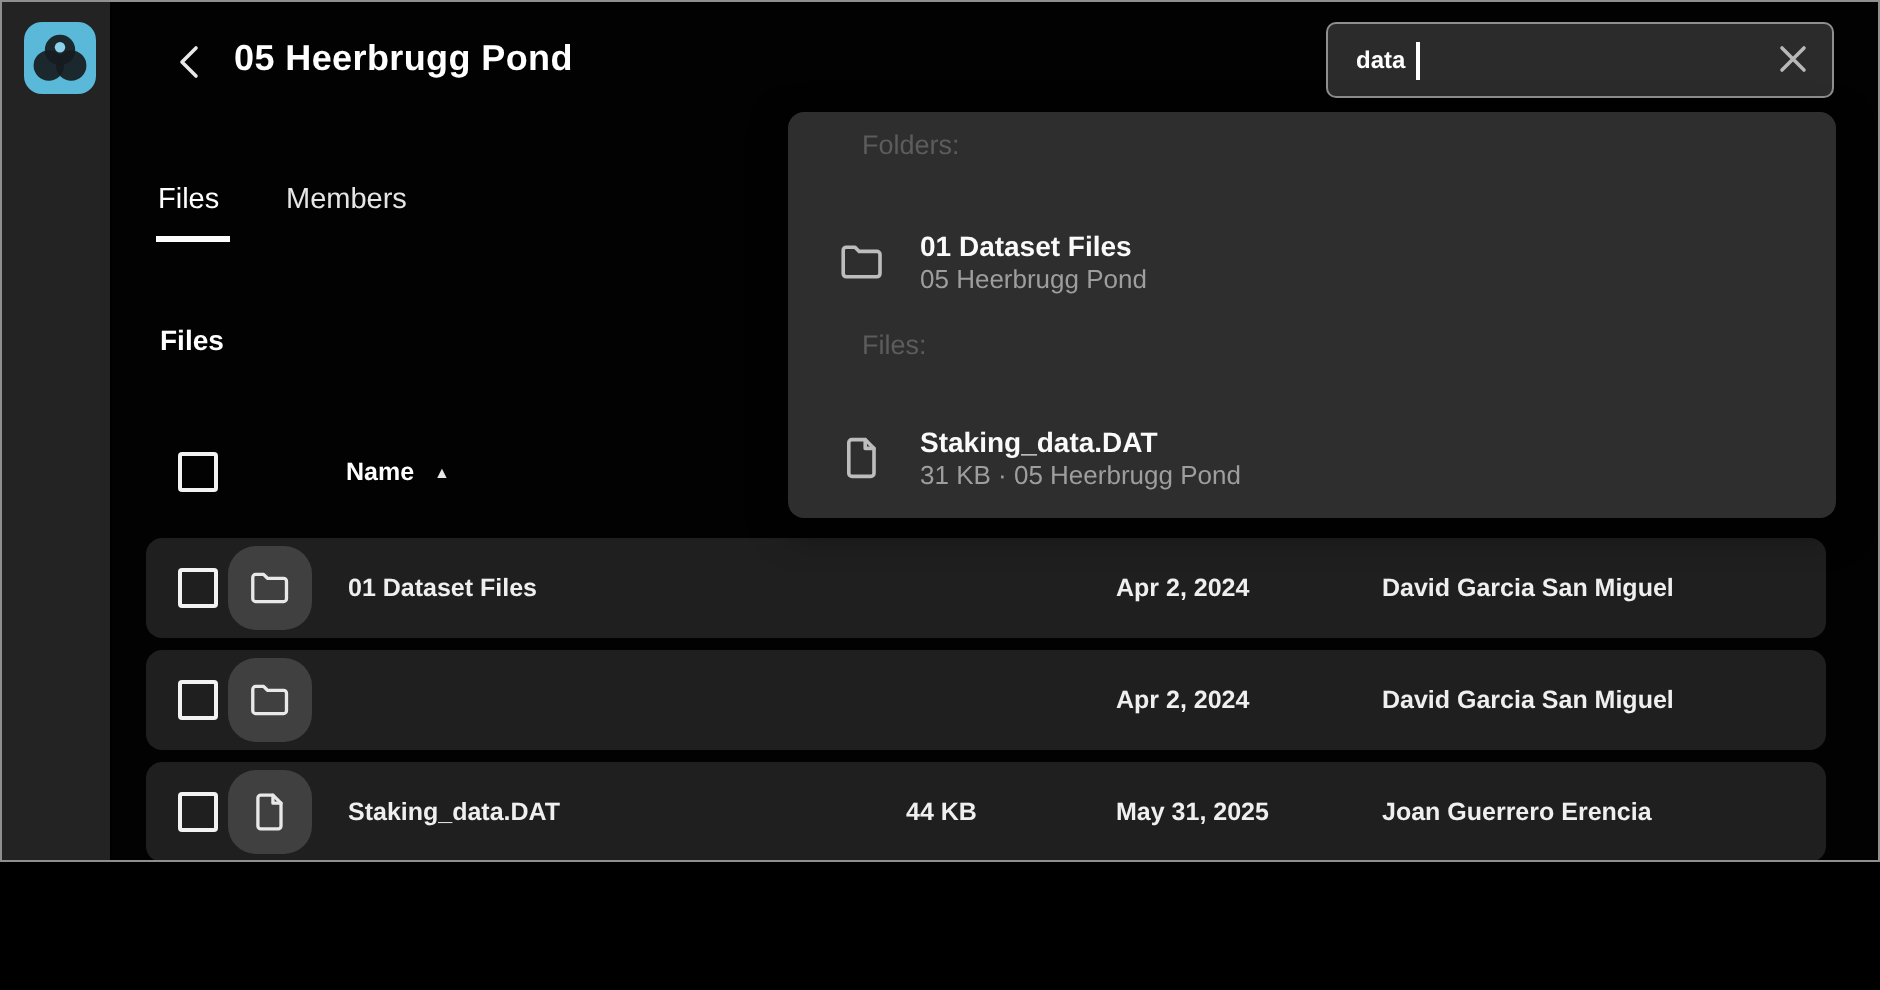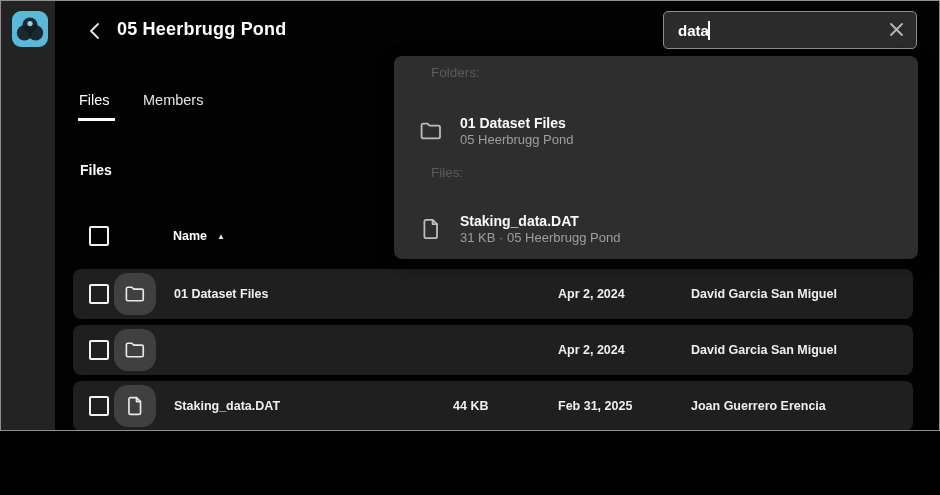--- a/index.html
+++ b/index.html
@@ -18,21 +18,21 @@
   .back-btn { position:absolute; left:82px; top:19px; width:24px; height:24px;
               background:none; border:none; color:#e8e8e8; cursor:pointer; }
   .page-title { position:absolute; left:116px; top:18px; color:#fff;
                 font-size:18px; font-weight:700; letter-spacing:.2px; }
 
   
   .searchbox { position:absolute; left:662px; top:10px; width:254px; height:38px;
                background:#2b2b2b; border:1px solid #8f8f8f; border-radius:5px; }
   .searchbox input { position:absolute; left:0; top:0; width:100%; height:100%;
                background:transparent; border:none; outline:none; color:#fff;
-               font-size:15px; font-weight:600; padding:0 34px 0 14px;
+               font-size:12px; font-weight:600; padding:0 34px 0 14px;
                font-family:"Liberation Sans", sans-serif; }
   .caret { position:absolute; left:44px; top:9px; width:1.5px; height:19px; background:#fff; }
   .clear-btn { position:absolute; right:8px; top:7px; width:24px; height:24px;
                background:none; border:none; color:#b8b8b8; cursor:pointer; }
 
   
   .tab { position:absolute; top:91px; font-size:14.5px; cursor:pointer; }
   .tab-files { left:78px; color:#fff; }
   .tab-files::after { content:""; position:absolute; left:-1px; top:26px; width:37px;
                       height:2.5px; background:#fdfdfd; }
@@ -172,21 +172,21 @@
 
     <div class="row">
       <div class="checkbox"></div>
       <div class="icon-chip row-type-icon">
         <svg viewBox="0 0 24 24">
             <use href="#icon-file"></use>
           </svg>
       </div>
       <span class="cell name">Staking_data.DAT</span>
       <span class="cell size">44 KB</span>
-      <span class="cell date">Feb 31, 2025</span>
+      <span class="cell date">May 31, 2025</span>
       <span class="cell owner">Joan Guerrero Erencia</span>
     </div>
   </div>
 
   <div class="results-panel">
     <div class="results-label label-folders">Folders:</div>
     <div class="result-item item-folder">
       <svg class="result-icon" viewBox="0 0 24 24">
           <use href="#icon-folder"></use>
         </svg>

